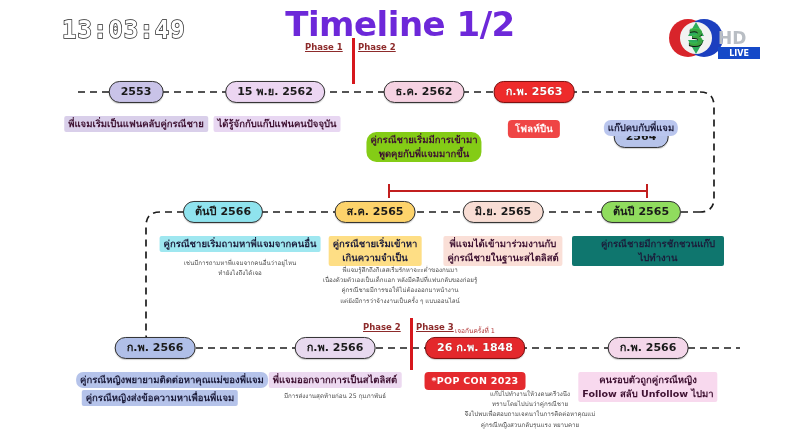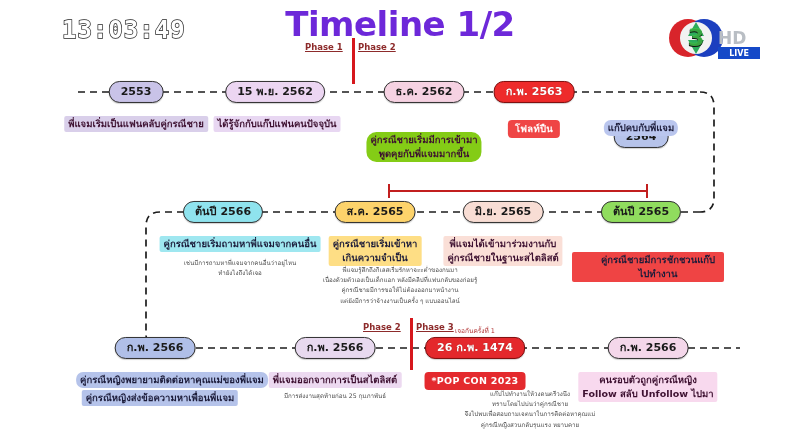--- a/index.html
+++ b/index.html
@@ -172,28 +172,28 @@
       <div class="chip" style="left: 375px; top: 236px; background: rgb(254, 222, 133);">คู่กรณีชายเริ่มเข้าหา
 เกินความจำเป็น</div>
       <div class="detail" style="left: 400px; top: 265px;">พี่แจมรู้สึกถึงกิเลสเริ่มรักหาจะะต่ำของกนมา
 เนื่องด้วยตัวเองเป็นเด็กแอก หลังมีคลิปที่แฟนกลับของก่อยรู้
 คู่กรณีชายมีการขอให้ไม่ต้องออกมาหน้างาน
 แต่ยังมีการว่าจ้างงานเป็นครั้ง ๆ แบบออนไลน์</div>
       <div class="node" style="left: 503px; top: 212px; background: rgb(248, 221, 212); border-color: rgb(47, 47, 47);">มิ.ย. 2565</div>
       <div class="chip pinkish" style="left: 503px; top: 236px; background: rgb(250, 223, 215);">พี่แจมได้เข้ามาร่วมงานกับ
 คู่กรณีชายในฐานะสไตลิสต์</div>
       <div class="node" style="left: 641px; top: 212px; background: rgb(144, 220, 94); border-color: rgb(47, 47, 47);">ต้นปี 2565</div>
-      <div class="chip" style="left: 648px; top: 252px; background: #ef4444; padding-left: 24px;">คู่กรณีชายมีการชักชวนแก๊ปไปทำงาน</div>
+      <div class="chip" style="left: 648px; top: 236px; background: #0f766e; padding-left: 24px;">คู่กรณีชายมีการชักชวนแก๊ปไปทำงาน</div>
       <div class="node" style="left: 155px; top: 348px; background: rgb(176, 191, 232); border-color: rgb(47, 47, 47);">ก.พ. 2566</div>
       <div class="chip" style="left: 172px; top: 372px; background: rgb(181, 195, 234); border-radius: 7px;">คู่กรณีหญิงพยายามติดต่อหาคุณแม่ของพี่แจม</div>
       <div class="chip" style="left: 160px; top: 390px; background: rgb(181, 195, 234);">คู่กรณีหญิงส่งข้อความหาเพื่อนพี่แจม</div>
       <div class="node" style="left: 335px; top: 348px; background: rgb(232, 217, 239); border-color: rgb(47, 47, 47);">ก.พ. 2566</div>
       <div class="chip pinkish" style="left: 335px; top: 372px; background: rgb(236, 217, 240);">พี่แจมออกจากการเป็นสไตลิสต์</div>
       <div class="detail" style="left: 335px; top: 391px;">มีการส่งงานสุดท้ายก่อน 25 กุมภาพันธ์</div>
-      <div class="node red" style="left: 475px; top: 348px; background: rgb(228, 40, 44); border-color: rgb(125, 12, 12);">26 ก.พ. 1474</div>
+      <div class="node red" style="left: 475px; top: 348px; background: rgb(228, 40, 44); border-color: rgb(125, 12, 12);">26 ก.พ. 1848</div>
       <div class="tiny-red" style="left: 475px; top: 326px;">เจอกันครั้งที่ 1</div>
       <div class="chip red" style="left: 475px; top: 372px; background: rgb(228, 42, 46);">*POP CON 2023</div>
       <div class="detail" style="left: 530px; top: 389px;">แก๊ปไปทำงานให้วงดนตรีวงนึง
 ทราบโดยไปบ่นว่าคู่กรณีชาย
 จึงไปพบเพื่อสอบถามเจตนาในการติดต่อหาคุณแม่
 คู่กรณีหญิงสวนกลับรุนแรง หยาบคาย</div>
       <div class="node" style="left: 648px; top: 348px; background: rgb(244, 215, 234); border-color: rgb(47, 47, 47);">ก.พ. 2566</div>
       <div class="chip pinkish" style="left: 648px; top: 372px; background: rgb(248, 217, 238);">คนรอบตัวถูกคู่กรณีหญิง
 Follow สลับ Unfollow ไปมา</div>
     </div>

